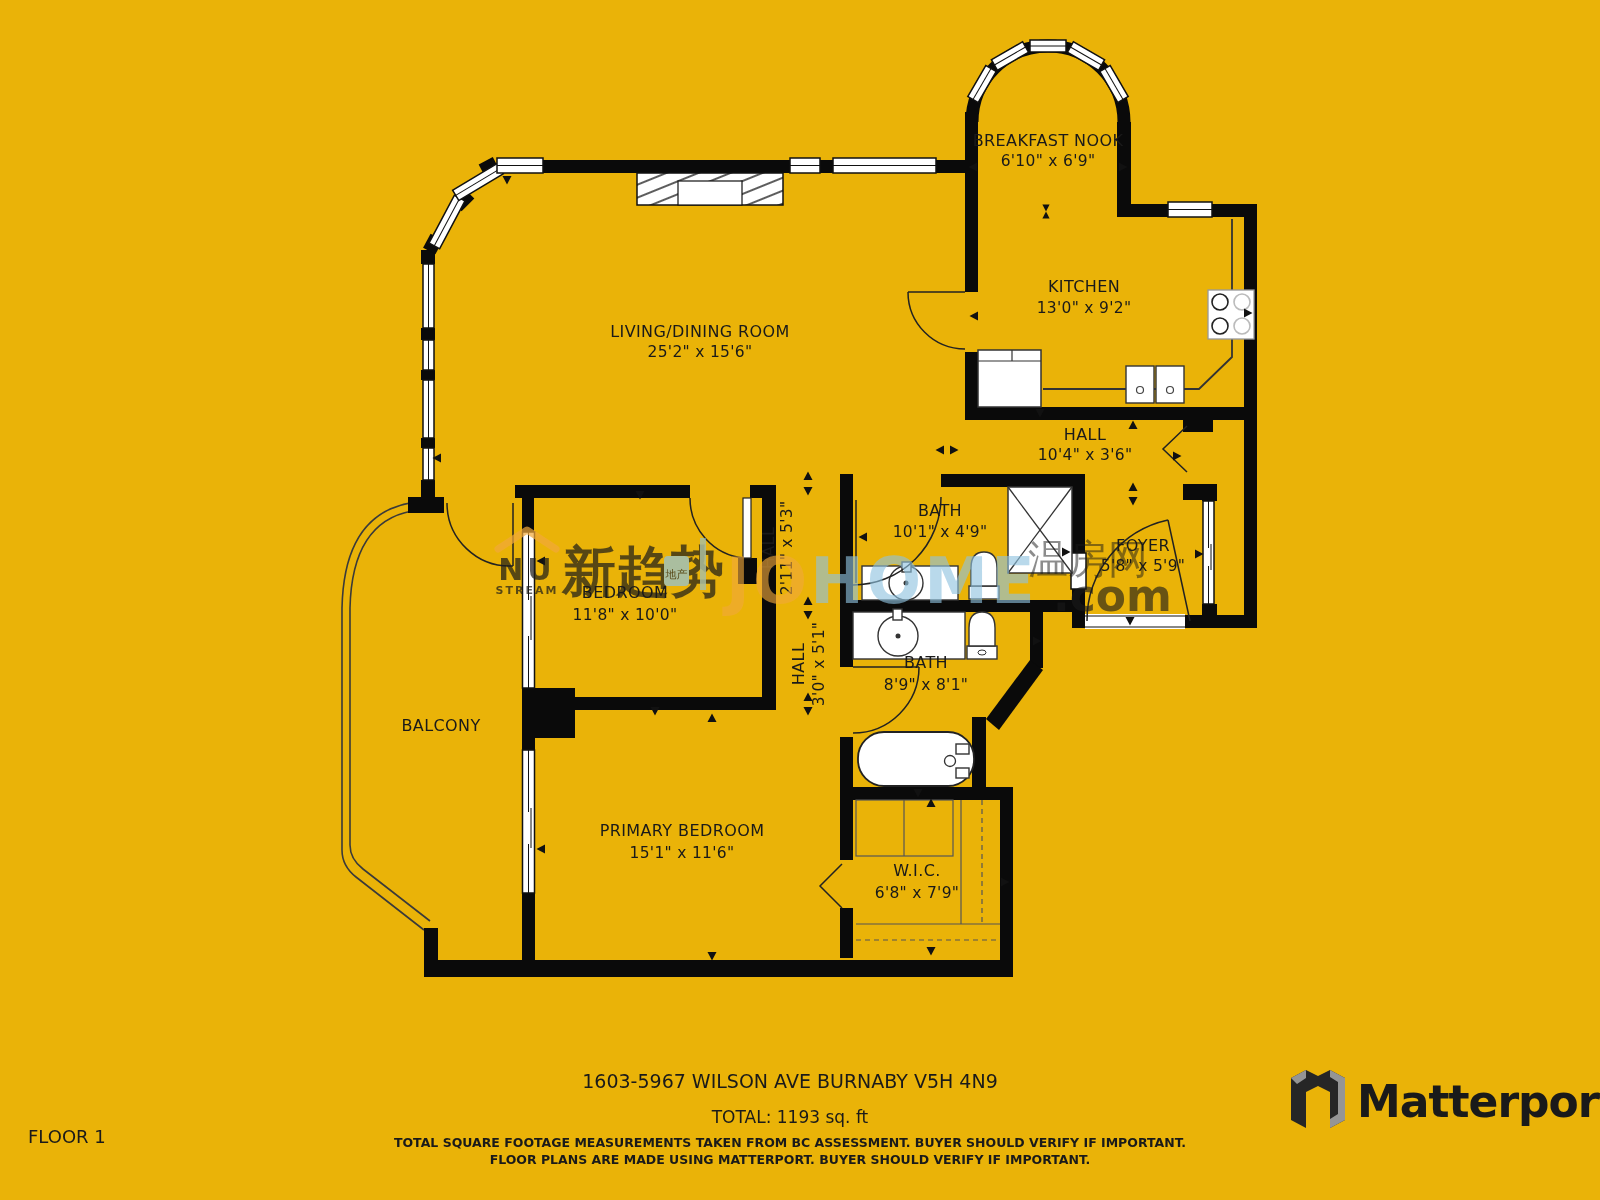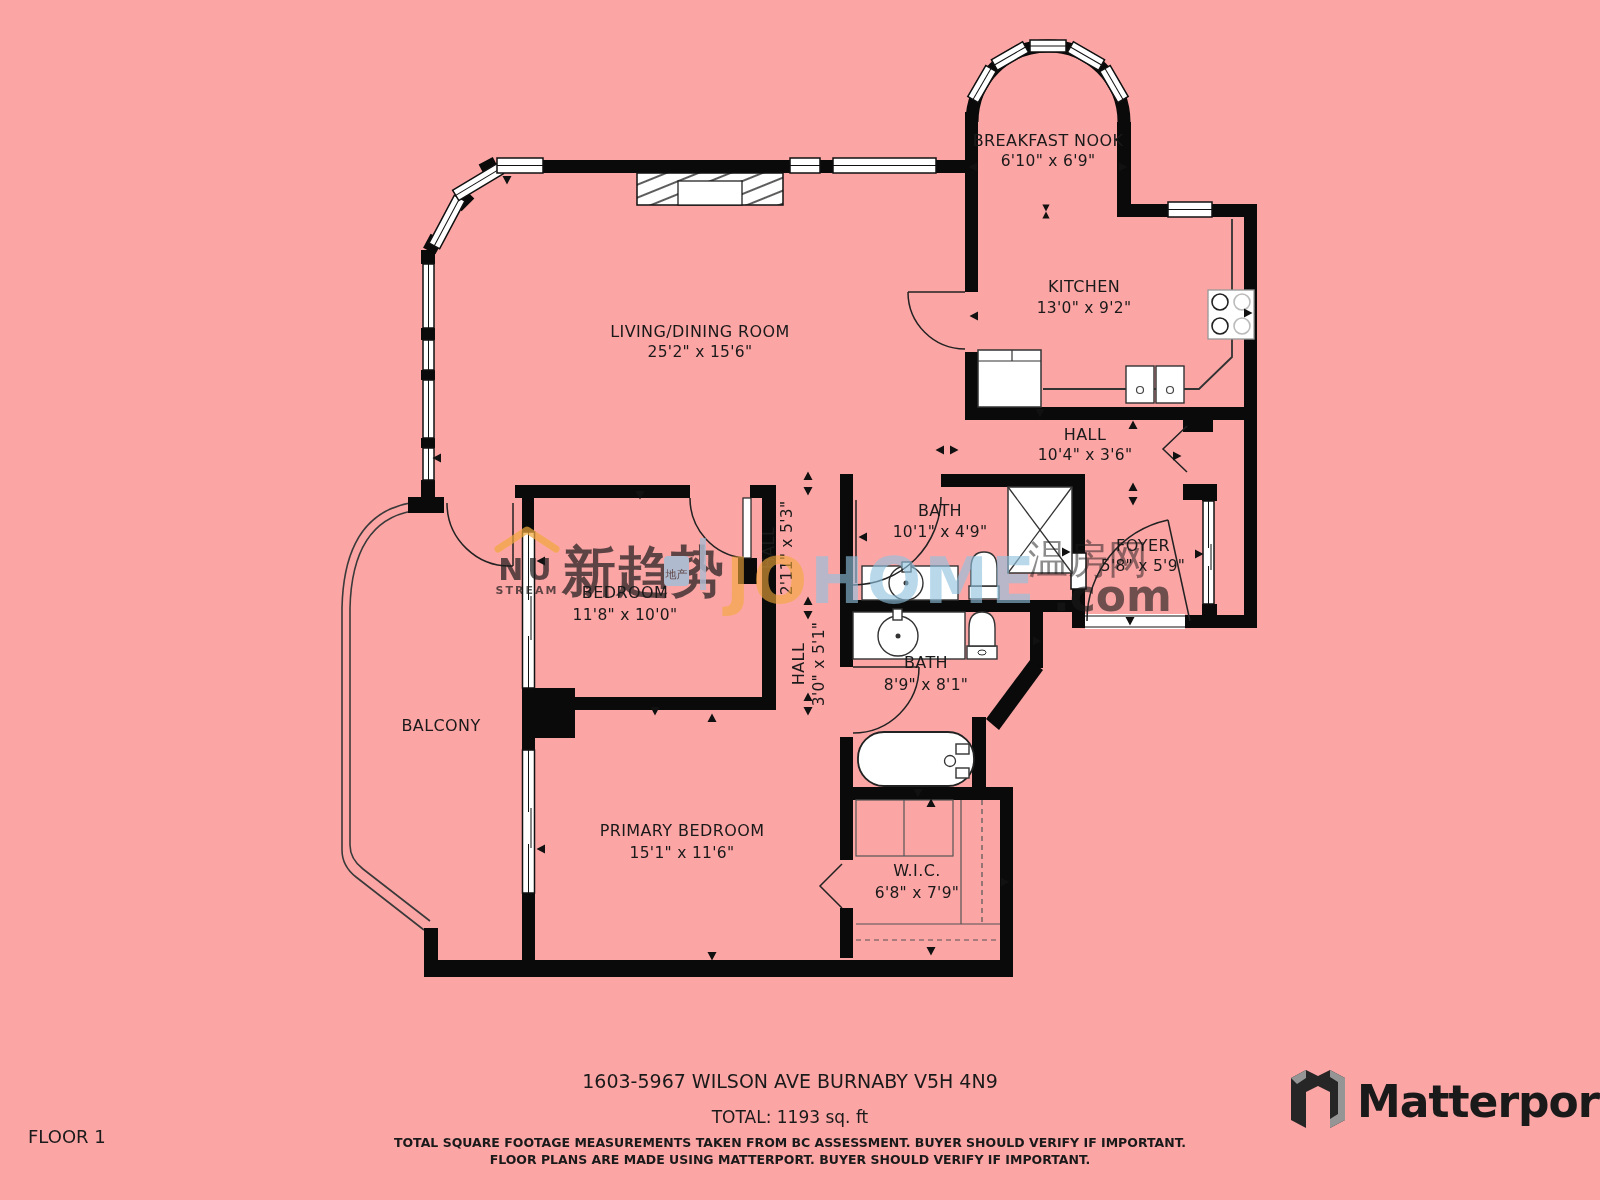--- a/index.html
+++ b/index.html
@@ -1,16 +1,16 @@
 <!DOCTYPE html>
 <html><head>
 <meta charset="utf-8">
 <style>
   html,body{margin:0;padding:0;background:#fff;}
-  .page{position:relative;width:1600px;height:1200px;background:#fca5a5;overflow:hidden;}
+  .page{position:relative;width:1600px;height:1200px;background:#eab308;overflow:hidden;}
   svg{display:block;}
   text{font-family:"DejaVu Sans","Liberation Sans",sans-serif;fill:#1a1a1a;}
   .roomname{font-size:16px;letter-spacing:.4px;}
   .roomdims{font-size:15.5px;letter-spacing:.3px;}
   .wall{fill:#0a0a0a;}
   .win{fill:#ffffff;stroke:#111;stroke-width:1.5;}
   .winline{stroke:#111;stroke-width:1;}
   .fix{fill:#ffffff;stroke:#333;stroke-width:1.4;}
   .door{fill:none;stroke:#222;stroke-width:1.5;}
   .tri{fill:#111;}

